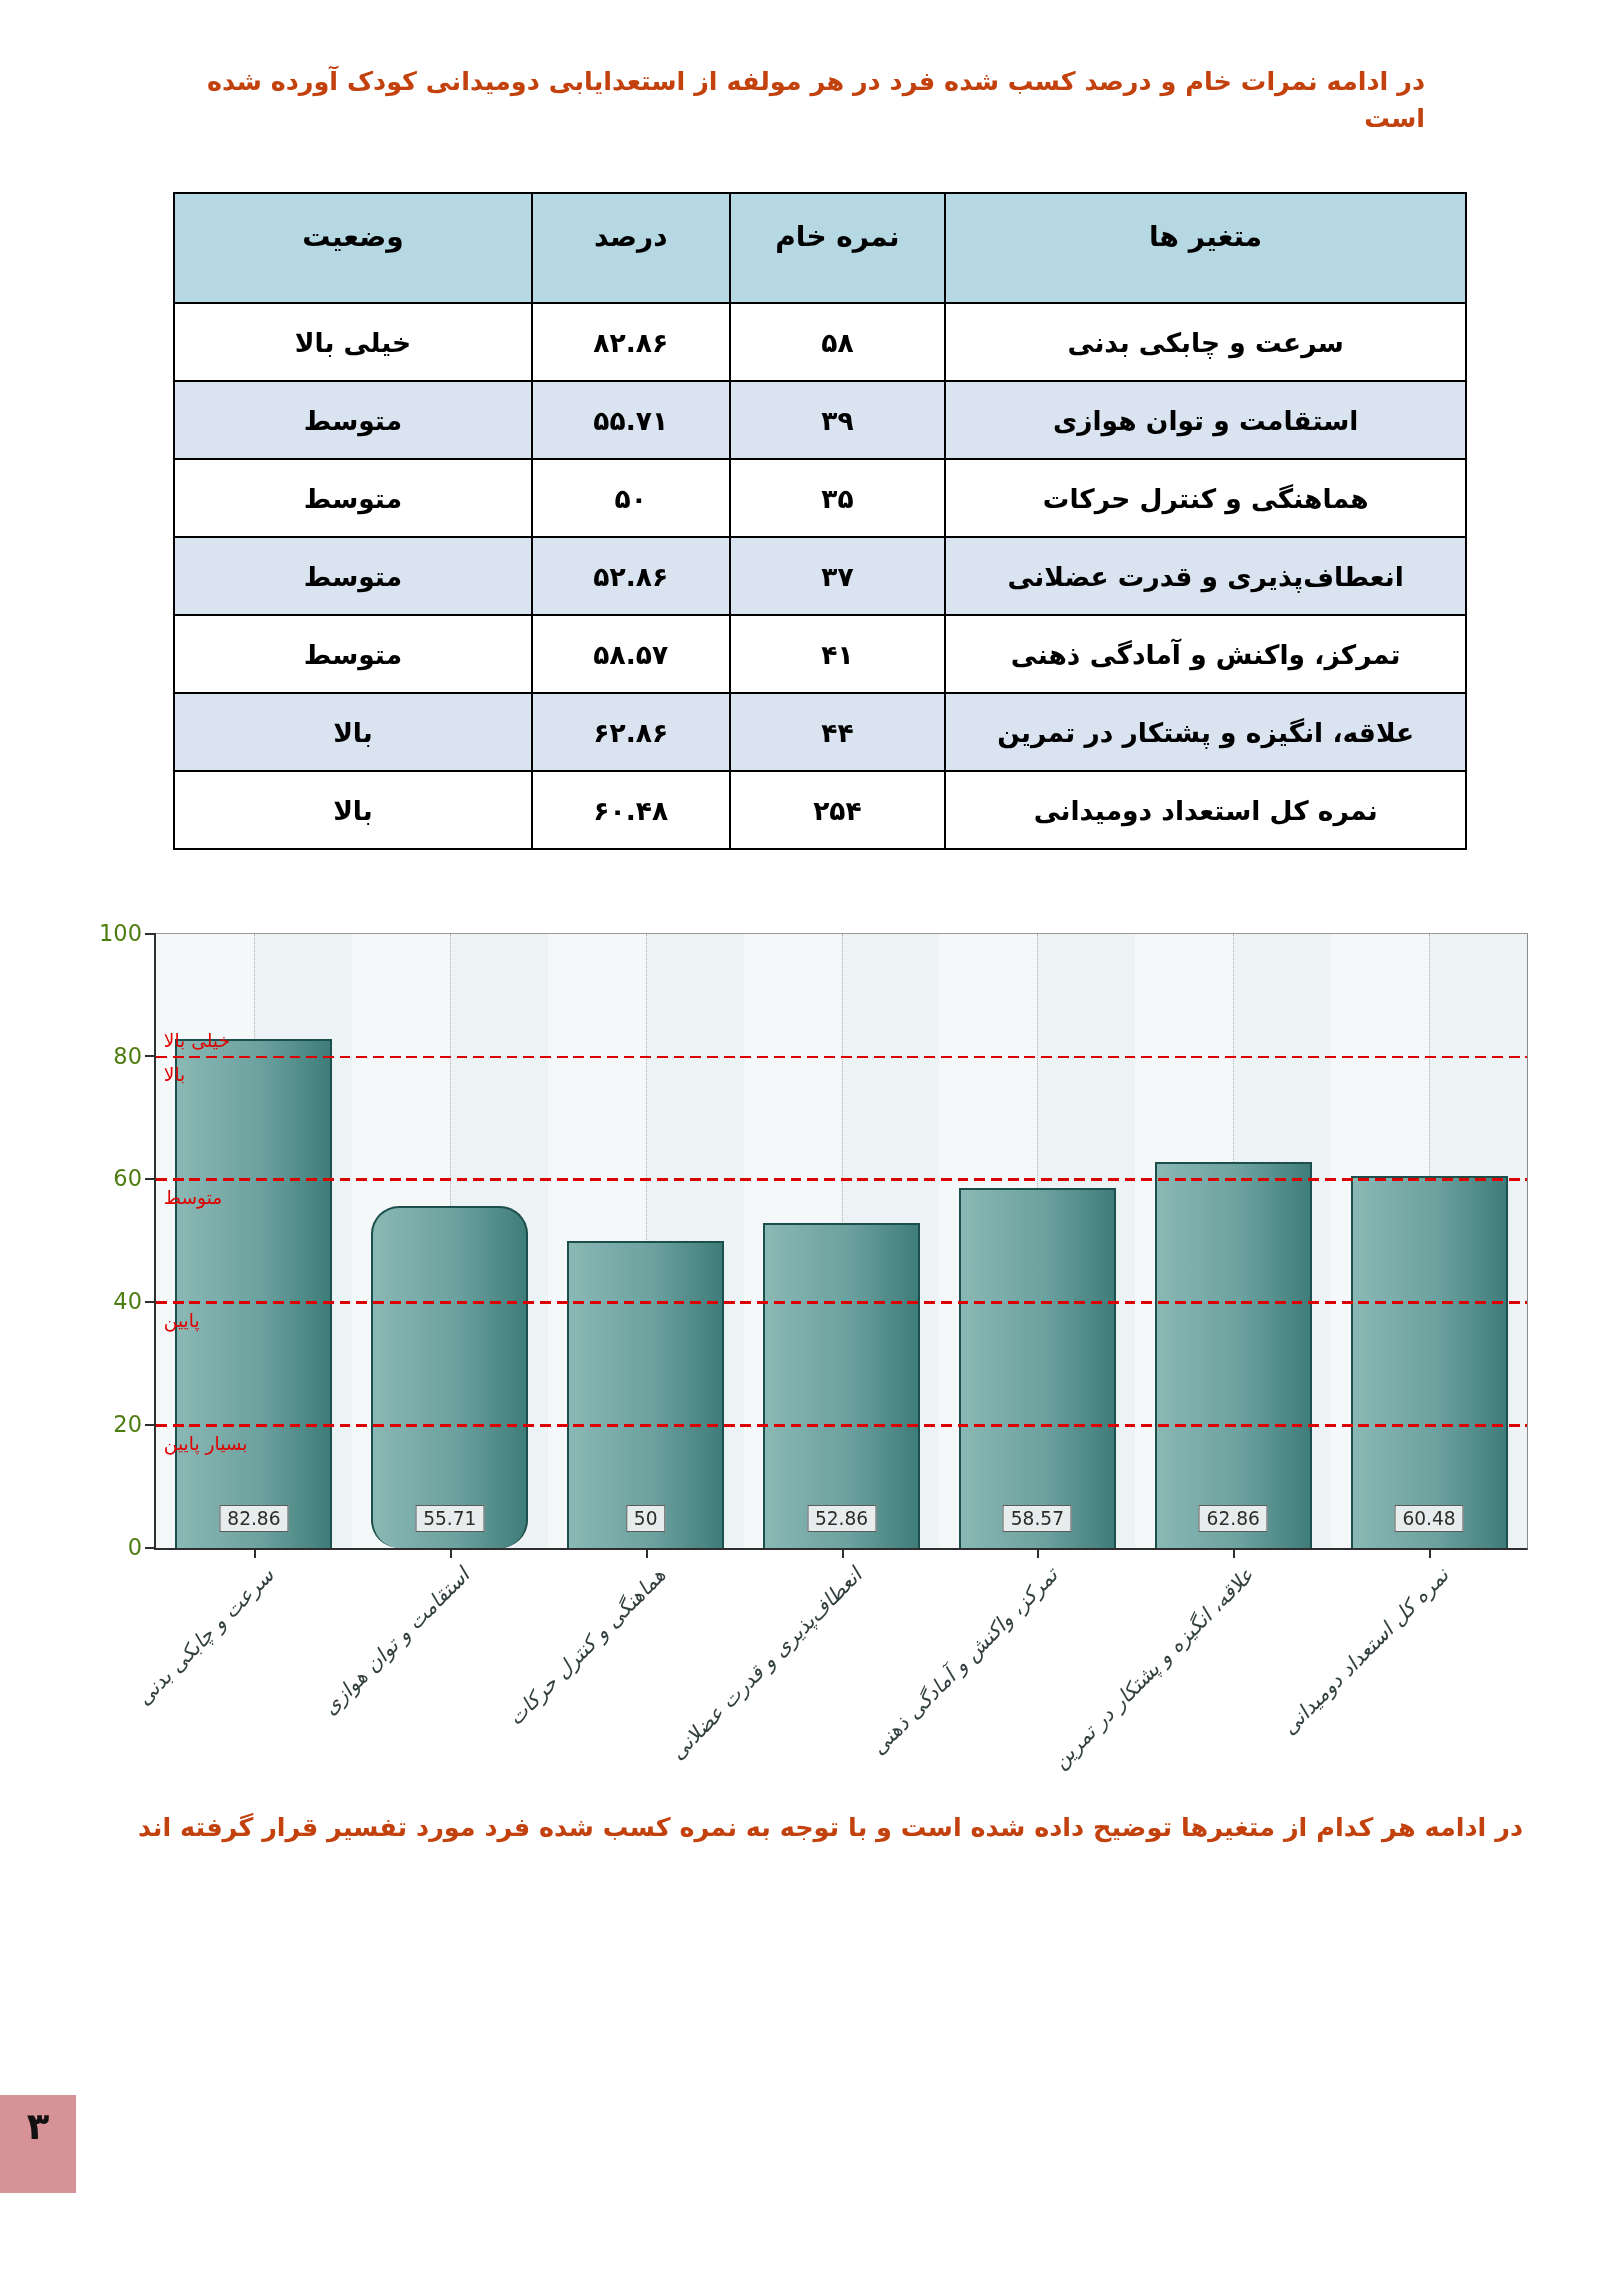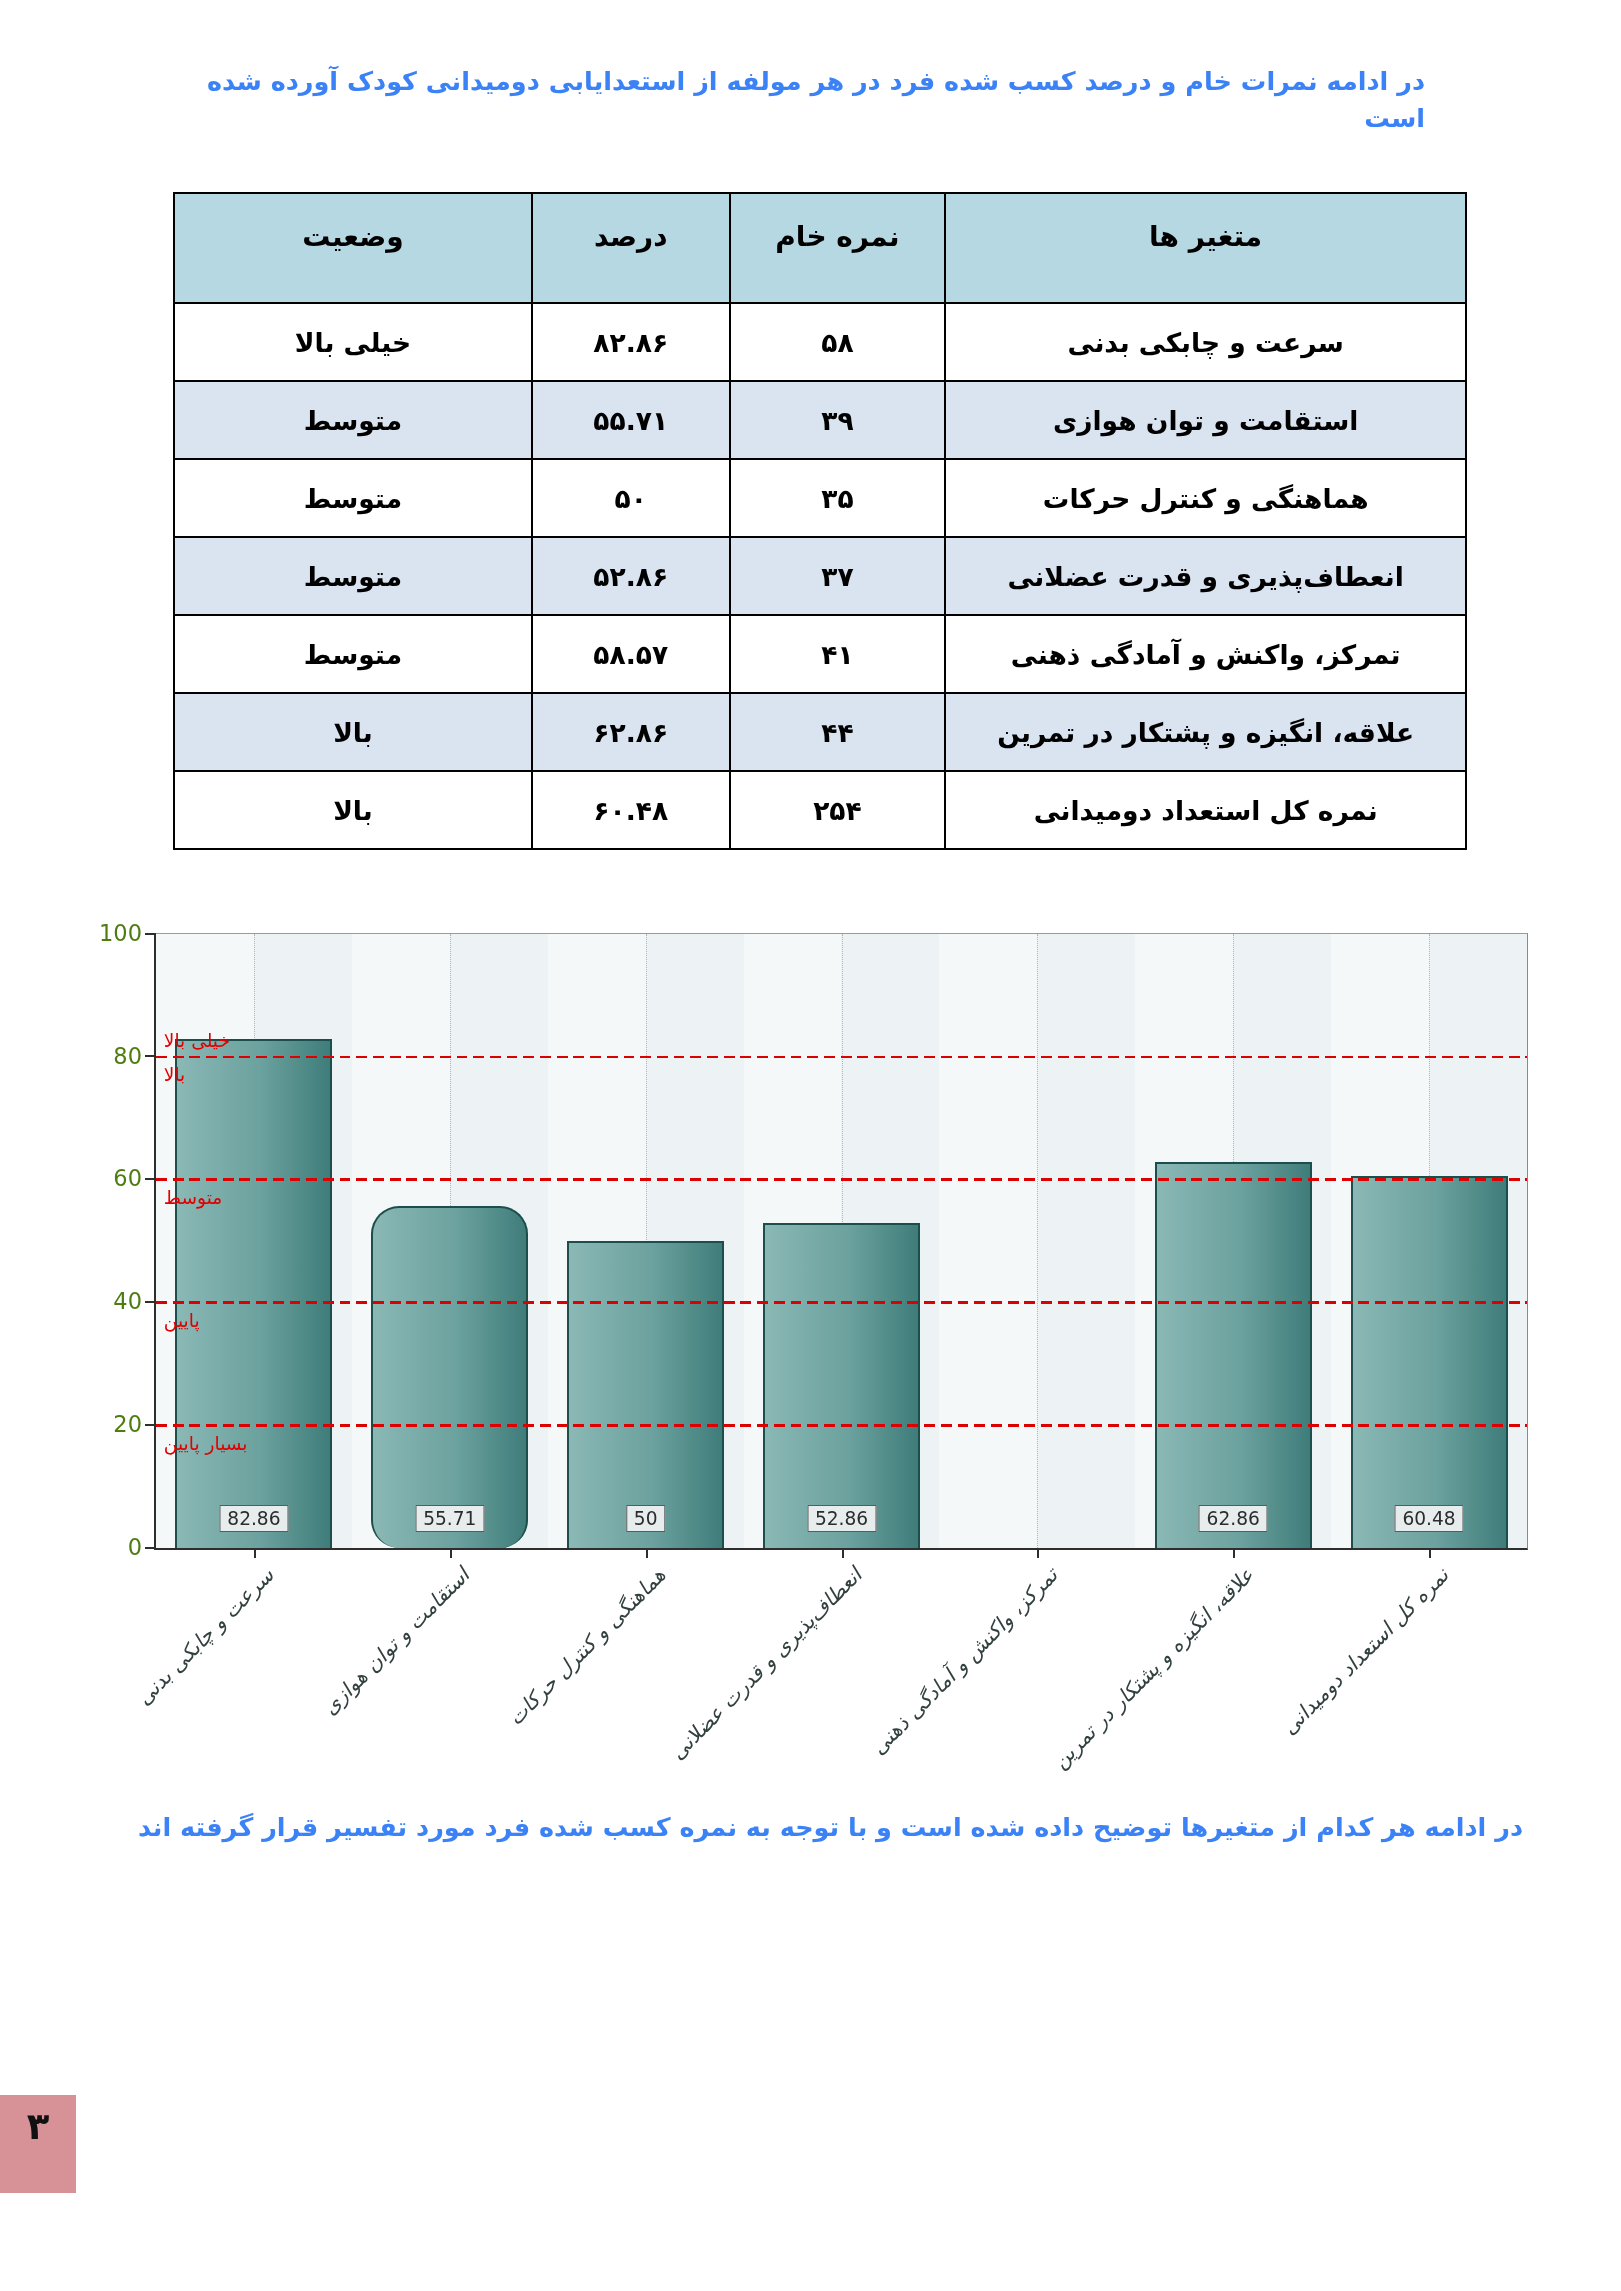--- a/index.html
+++ b/index.html
@@ -5,21 +5,21 @@
   * { margin:0; padding:0; box-sizing:border-box; }
   html,body { background:#ffffff; }
   body {
     width:1621px; height:2292px; position:relative; overflow:hidden;
     font-family:"DejaVu Sans", sans-serif; color:#000;
   }
 
   
   .para {
     position:absolute; direction:rtl; text-align:right;
-    font-weight:700; font-size:25.5px; line-height:1.45; color:#3b82f6;
+    font-weight:700; font-size:25.5px; line-height:1.45; color:#c2410c;
   }
   #intro { top:63px; right:196px; left:147px; }
   #outro { top:1809px; right:98px; left:78px; }
 
   
   table.scores {
     position:absolute; top:192px; right:154px; width:1294px;
     direction:rtl; border-collapse:collapse; table-layout:fixed;
   }
   table.scores th, table.scores td {
@@ -205,20 +205,23 @@
       <div class="slot">
         <i class="gridline"></i>
         <div class="bar" style="height: 52.86%; margin-top: 20px;">
           <span class="val-box">52.86</span>
         </div>
         <i class="xtick"></i>
         <span class="cat-label">انعطاف‌پذیری و قدرت عضلانی</span>
       </div>
       <div class="slot">
         <i class="gridline"></i>
+        <div class="bar" style="height: 58.57%;">
+          <span class="val-box">58.57</span>
+        </div>
         <i class="xtick"></i>
         <span class="cat-label">تمرکز، واکنش و آمادگی ذهنی</span>
       </div>
       <div class="slot">
         <i class="gridline"></i>
         <div class="bar" style="height: 62.86%;">
           <span class="val-box">62.86</span>
         </div>
         <i class="xtick"></i>
         <span class="cat-label">علاقه، انگیزه و پشتکار در تمرین</span>

